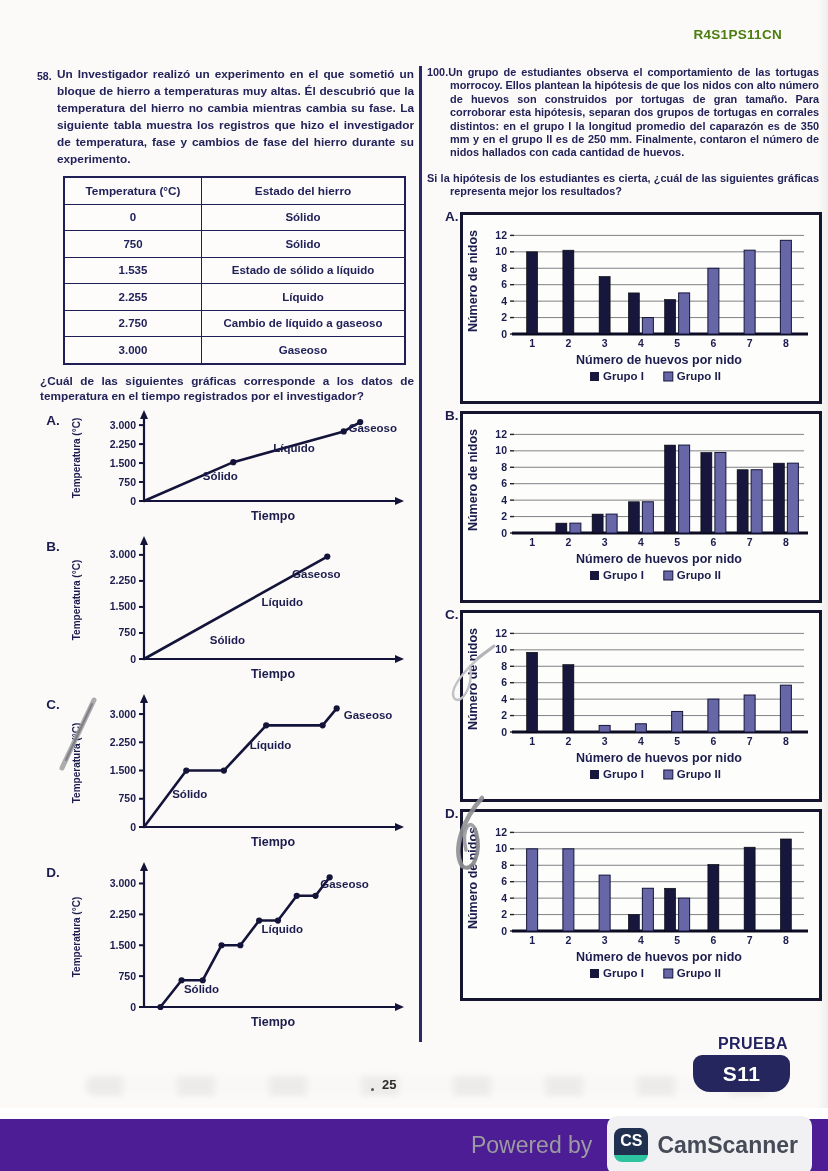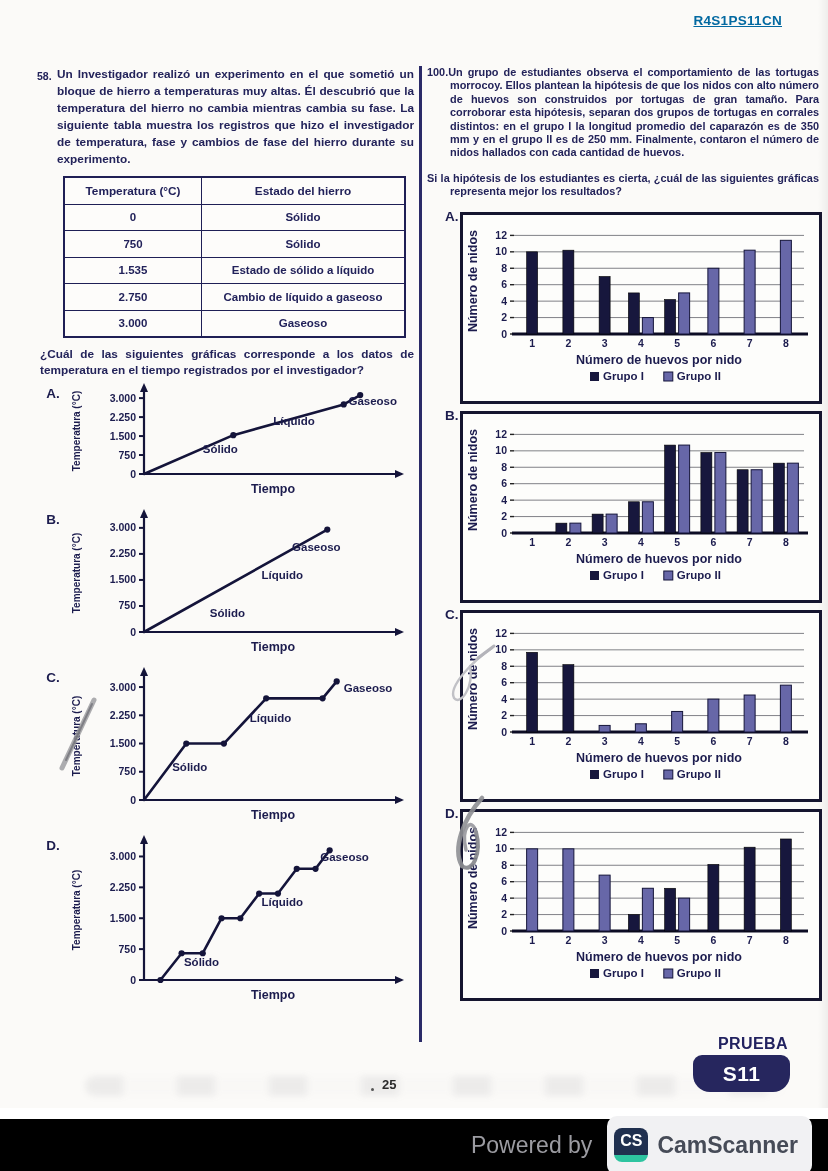--- a/index.html
+++ b/index.html
@@ -1,21 +1,21 @@
 <!DOCTYPE html>
 <html><head>
 <meta charset="utf-8">
 <style>
   html,body{margin:0;padding:0;}
   body{width:828px;height:1171px;position:relative;background:#ffffff;
        font-family:"Liberation Sans",sans-serif;color:#26265c;}
   .scan{position:absolute;left:0;top:0;width:828px;height:1108px;background:#fbfaf8;overflow:hidden;}
   .scan::after{content:"";position:absolute;right:0;top:0;width:10px;height:100%;
        background:linear-gradient(to right,rgba(0,0,0,0),rgba(0,0,0,.05));}
-  .header-code{position:absolute;top:13px;right:46px;font-size:13.5px;font-weight:800;color:#0369a1;letter-spacing:.3px;text-decoration:underline;}
+  .header-code{position:absolute;top:27px;right:46px;font-size:13.5px;font-weight:800;color:#4d7c0f;letter-spacing:.3px;}
   .divider{position:absolute;left:419px;top:66px;width:2.5px;height:976px;background:#2a2a68;}
   .col-left{position:absolute;left:40px;top:66px;width:374px;}
   .col-right{position:absolute;left:427px;top:66px;width:392px;}
   p{margin:0;}
   .q99text{position:relative;margin-left:17px;font-size:11.8px;line-height:17px;font-weight:700;text-align:justify;color:#23235a;}
   .qnum99{position:absolute;left:-20px;top:2px;font-size:10.5px;font-weight:800;}
   .q99question{margin-top:9px;font-size:11.8px;line-height:15.5px;font-weight:700;text-align:justify;color:#23235a;}
   table.iron{border-collapse:collapse;margin:8px 0 2px 23px;background:#fdfcfa;}
   table.iron th,table.iron td{border:1.6px solid #1f1f55;font-weight:700;text-align:center;
        font-size:11.5px;color:#22225a;padding:0 4px;height:25.5px;}
@@ -30,21 +30,21 @@
   .q100p{padding-left:23px;text-indent:-23px;font-size:10.9px;line-height:13.4px;font-weight:700;
        text-align:justify;color:#23235a;}
   .q100q{margin-top:12px;}
   .charts100{margin-top:13px;}
   .pagenum{position:absolute;left:382px;top:1077px;font-size:13px;font-weight:800;color:#2b2b2b;}
   .pagedot{position:absolute;left:371px;top:1088px;width:3px;height:3px;border-radius:50%;background:#555;}
   .prueba{position:absolute;right:40px;top:1035px;font-size:16px;font-weight:800;color:#222260;letter-spacing:.4px;margin-left:18px;}
   .badge{position:absolute;right:38px;top:1055px;width:97px;height:37px;background:#26265e;
        border-radius:9px 9px 17px 17px;display:flex;align-items:center;justify-content:center;}
   .badge span{color:#ffffff;font-size:21px;font-weight:800;letter-spacing:.5px;text-align:center;}
-  .cam-strip{position:absolute;left:0;bottom:0;width:828px;height:52px;background:#000000;
+  .cam-strip{position:absolute;left:0;bottom:0;width:828px;height:52px;background:#4c1d95;
        display:flex;align-items:center;justify-content:flex-end;padding-right:16px;box-sizing:border-box;gap:15px;}
   .powered{color:#9b9ba1;font-size:23px;font-weight:400;}
   .cam-logo{display:flex;align-items:center;gap:9px;background:#f1f1f3;border-radius:10px;
        padding:5px 14px 5px 7px;height:59px;box-sizing:border-box;}
   .cs-icon{width:34px;height:34px;border-radius:8px;
        background:linear-gradient(to bottom,#20304f 0%,#20304f 78%,#2ec4a0 78%,#2ec4a0 100%);
        display:flex;align-items:flex-start;justify-content:center;}
   .cs-icon span{color:#fff;font-size:16px;font-weight:800;line-height:26px;}
   .cam-name{color:#464b57;font-size:23px;font-weight:700;}
   .pen{position:absolute;pointer-events:none;}
@@ -82,20 +82,24 @@
             <td>0</td>
             <td>Sólido</td>
           </tr>
       <tr>
             <td>750</td>
             <td>Sólido</td>
           </tr>
       <tr>
             <td>1.535</td>
             <td>Estado de sólido a líquido</td>
+          </tr>
+      <tr>
+            <td>2.255</td>
+            <td>Líquido</td>
           </tr>
       <tr>
             <td>2.750</td>
             <td>Cambio de líquido a gaseoso</td>
           </tr>
       <tr>
             <td>3.000</td>
             <td>Gaseoso</td>
           </tr>
     </tbody>

